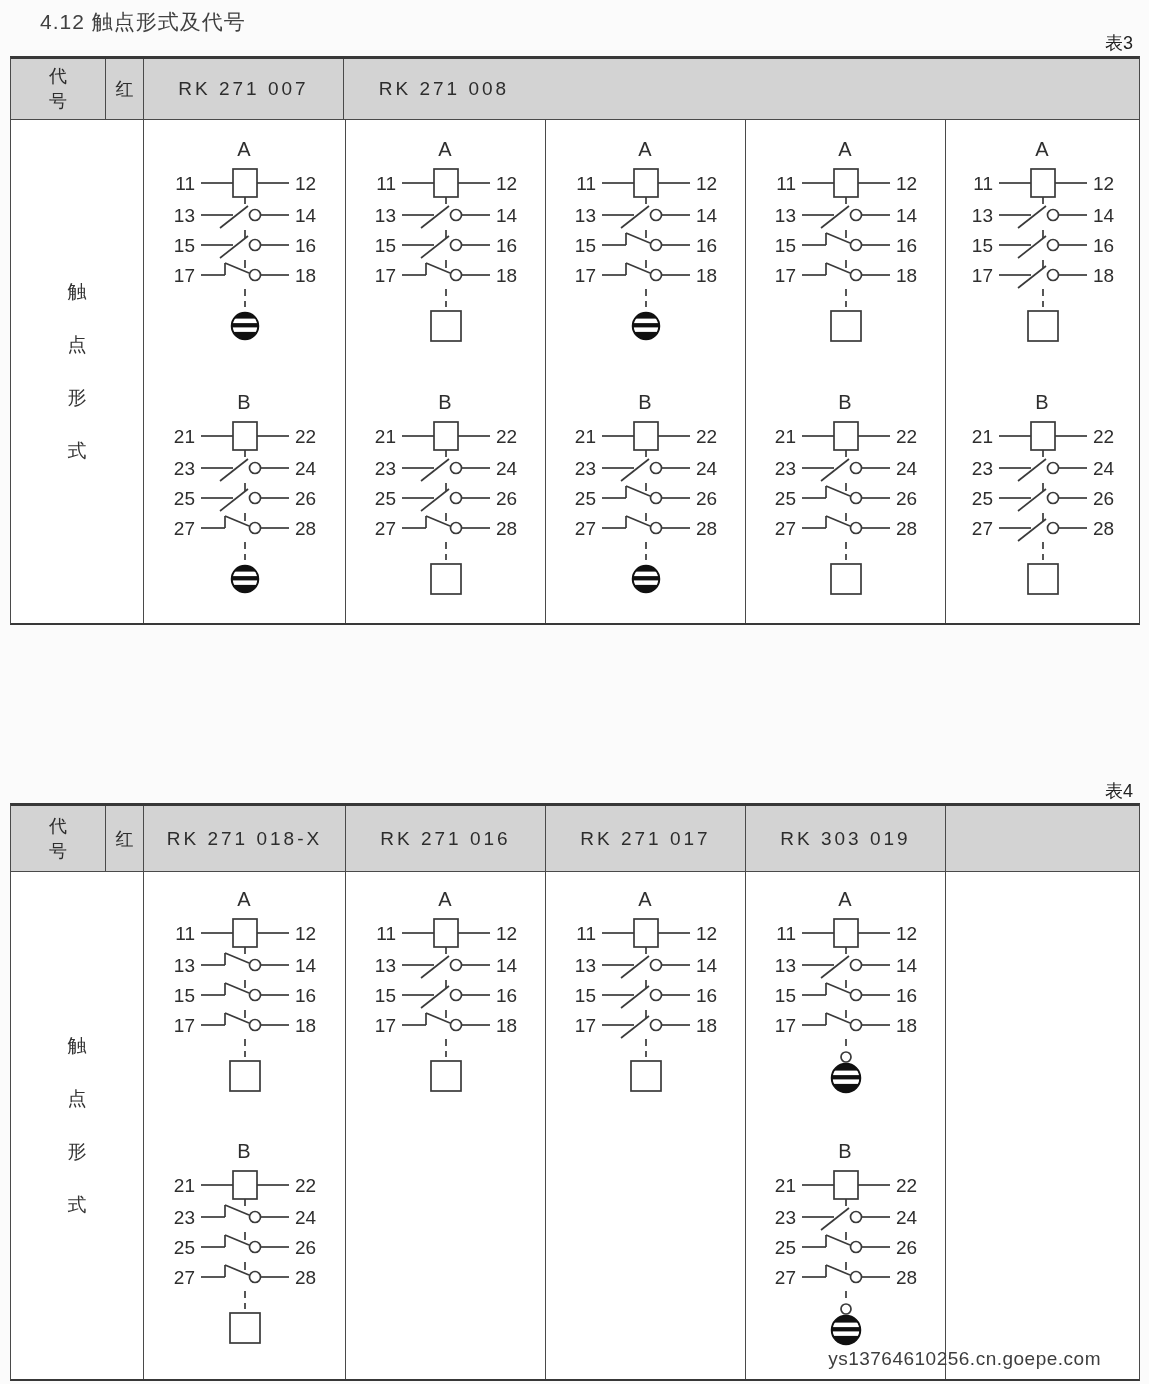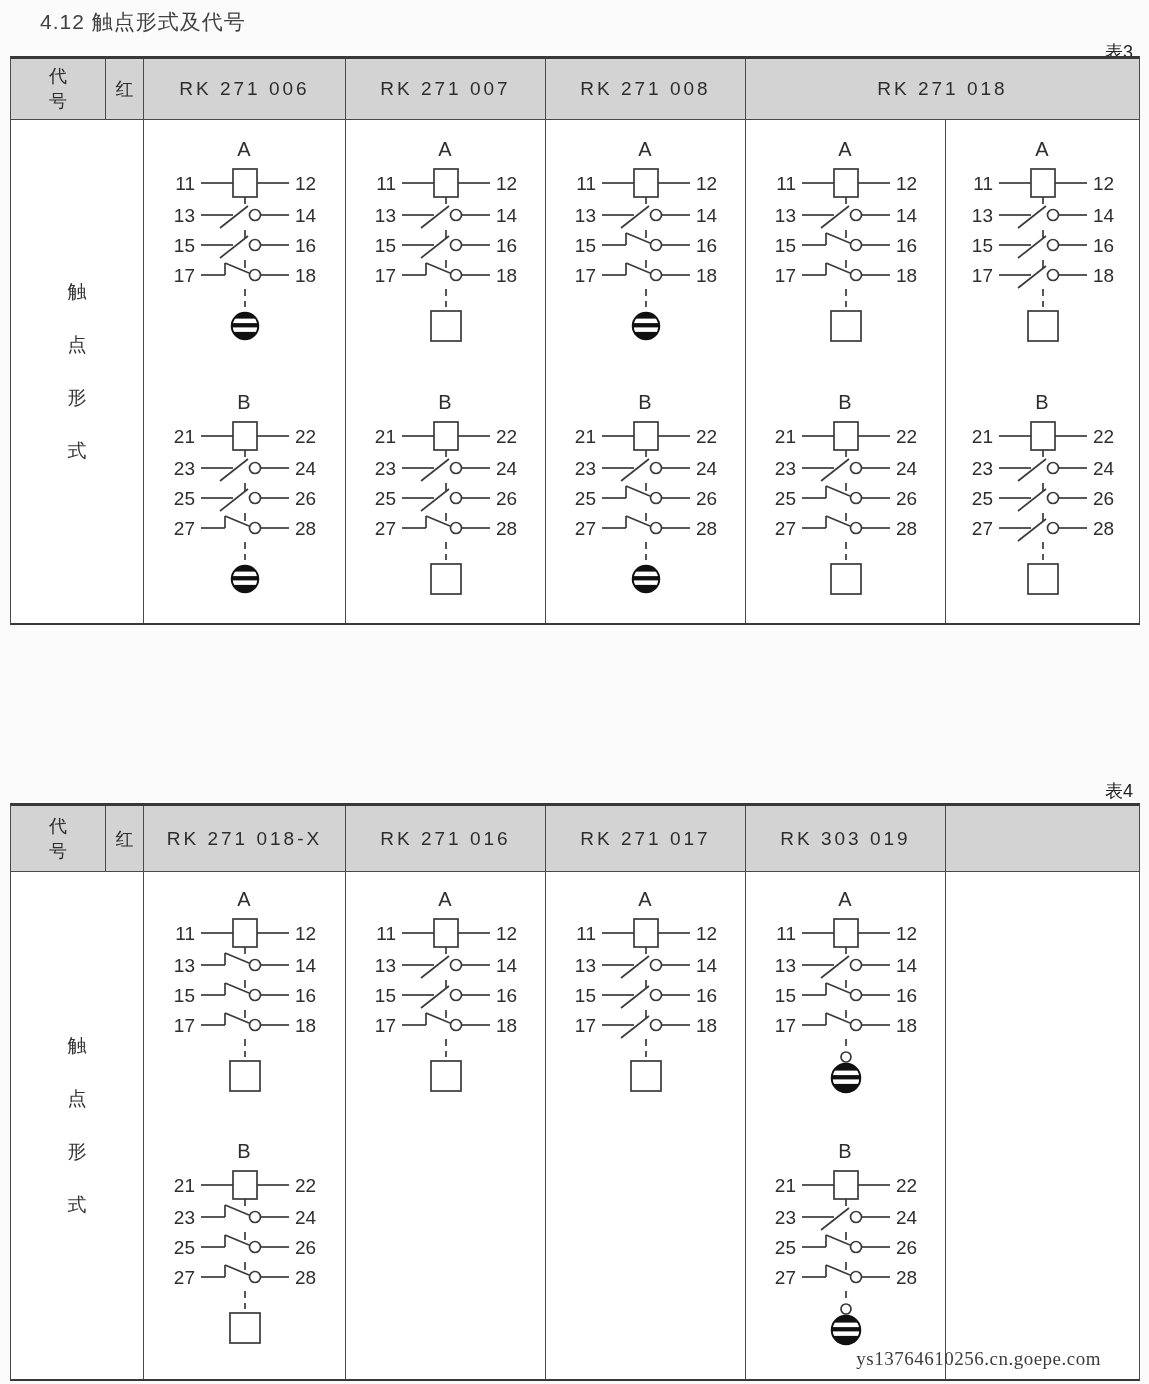--- a/index.html
+++ b/index.html
@@ -11,21 +11,21 @@
   }
   .page { position:absolute; inset:0; }
   .doc-title {
     position:absolute; left:40px; top:8px;
     font-size:21px; color:#404040; letter-spacing:1px;
   }
   .tbl-caption {
     position:absolute; right:16px;
     font-size:18px; color:#222;
   }
-  .cap3 { top:31px;margin-top:9px; }
+  .cap3 { top:31px; }
   .cap4 { top:779px; }
   .tbl {
     position:absolute; left:10px; width:1130px;
     box-sizing:border-box; background:#fff;
     border-left:1.5px solid #4a4a4a; border-right:1.5px solid #4a4a4a;
     border-top:3px solid #383838; border-bottom:2px solid #383838;
   }
   .t3 { top:56px; }
   .t4 { top:803px; }
   .hdr {
@@ -59,42 +59,40 @@
   .t3 .secA { top:6px; }
   .t3 .secB { top:259px; }
   .t4 .secA { top:4px; }
   .t4 .secB { top:256px; }
   svg text {
     font-family:"Liberation Sans", sans-serif;
     fill:#2e2e2e;
   }
   .watermark {
     position:absolute; top:1348px; right:48px; z-index:5;
-    font-family:Liberation Serif, serif;
+    font-family:Liberation Sans, sans-serif;
     font-size:19px; color:#3d3d3d; letter-spacing:0.5px;margin-left:20px;
   }
 </style>
 </head>
 <body>
 
 <div class="page">
   <div class="doc-title">4.12 触点形式及代号</div>
 
   <div class="tbl-caption cap3">表3</div>
   <div class="tbl t3">
       <div class="hdr">
         <div class="hcell code-cell" style="width: 95px;">
           <div>代</div>
           <div>号</div>
         </div>
         <div class="hcell red-cell" style="width: 38px;">红</div>
-        <div class="hcell" style="width: 202px;">RK 271 006</div>
         <div class="hcell" style="width: 200px;">RK 271 007</div>
         <div class="hcell" style="width: 200px;">RK 271 008</div>
-        <div class="hcell" style="width: 200px; flex: 1 1 0%;">RK 271 018</div>
       </div>
       <div class="body-row">
         <div class="rowhead">
           <div>触</div>
           <div>点</div>
           <div>形</div>
           <div>式</div>
         </div>
         <div class="dcell" style="width: 202px;">
           <div class="sec secA"><svg width="200" height="222" viewBox="0 0 200 222" xmlns="http://www.w3.org/2000/svg">

